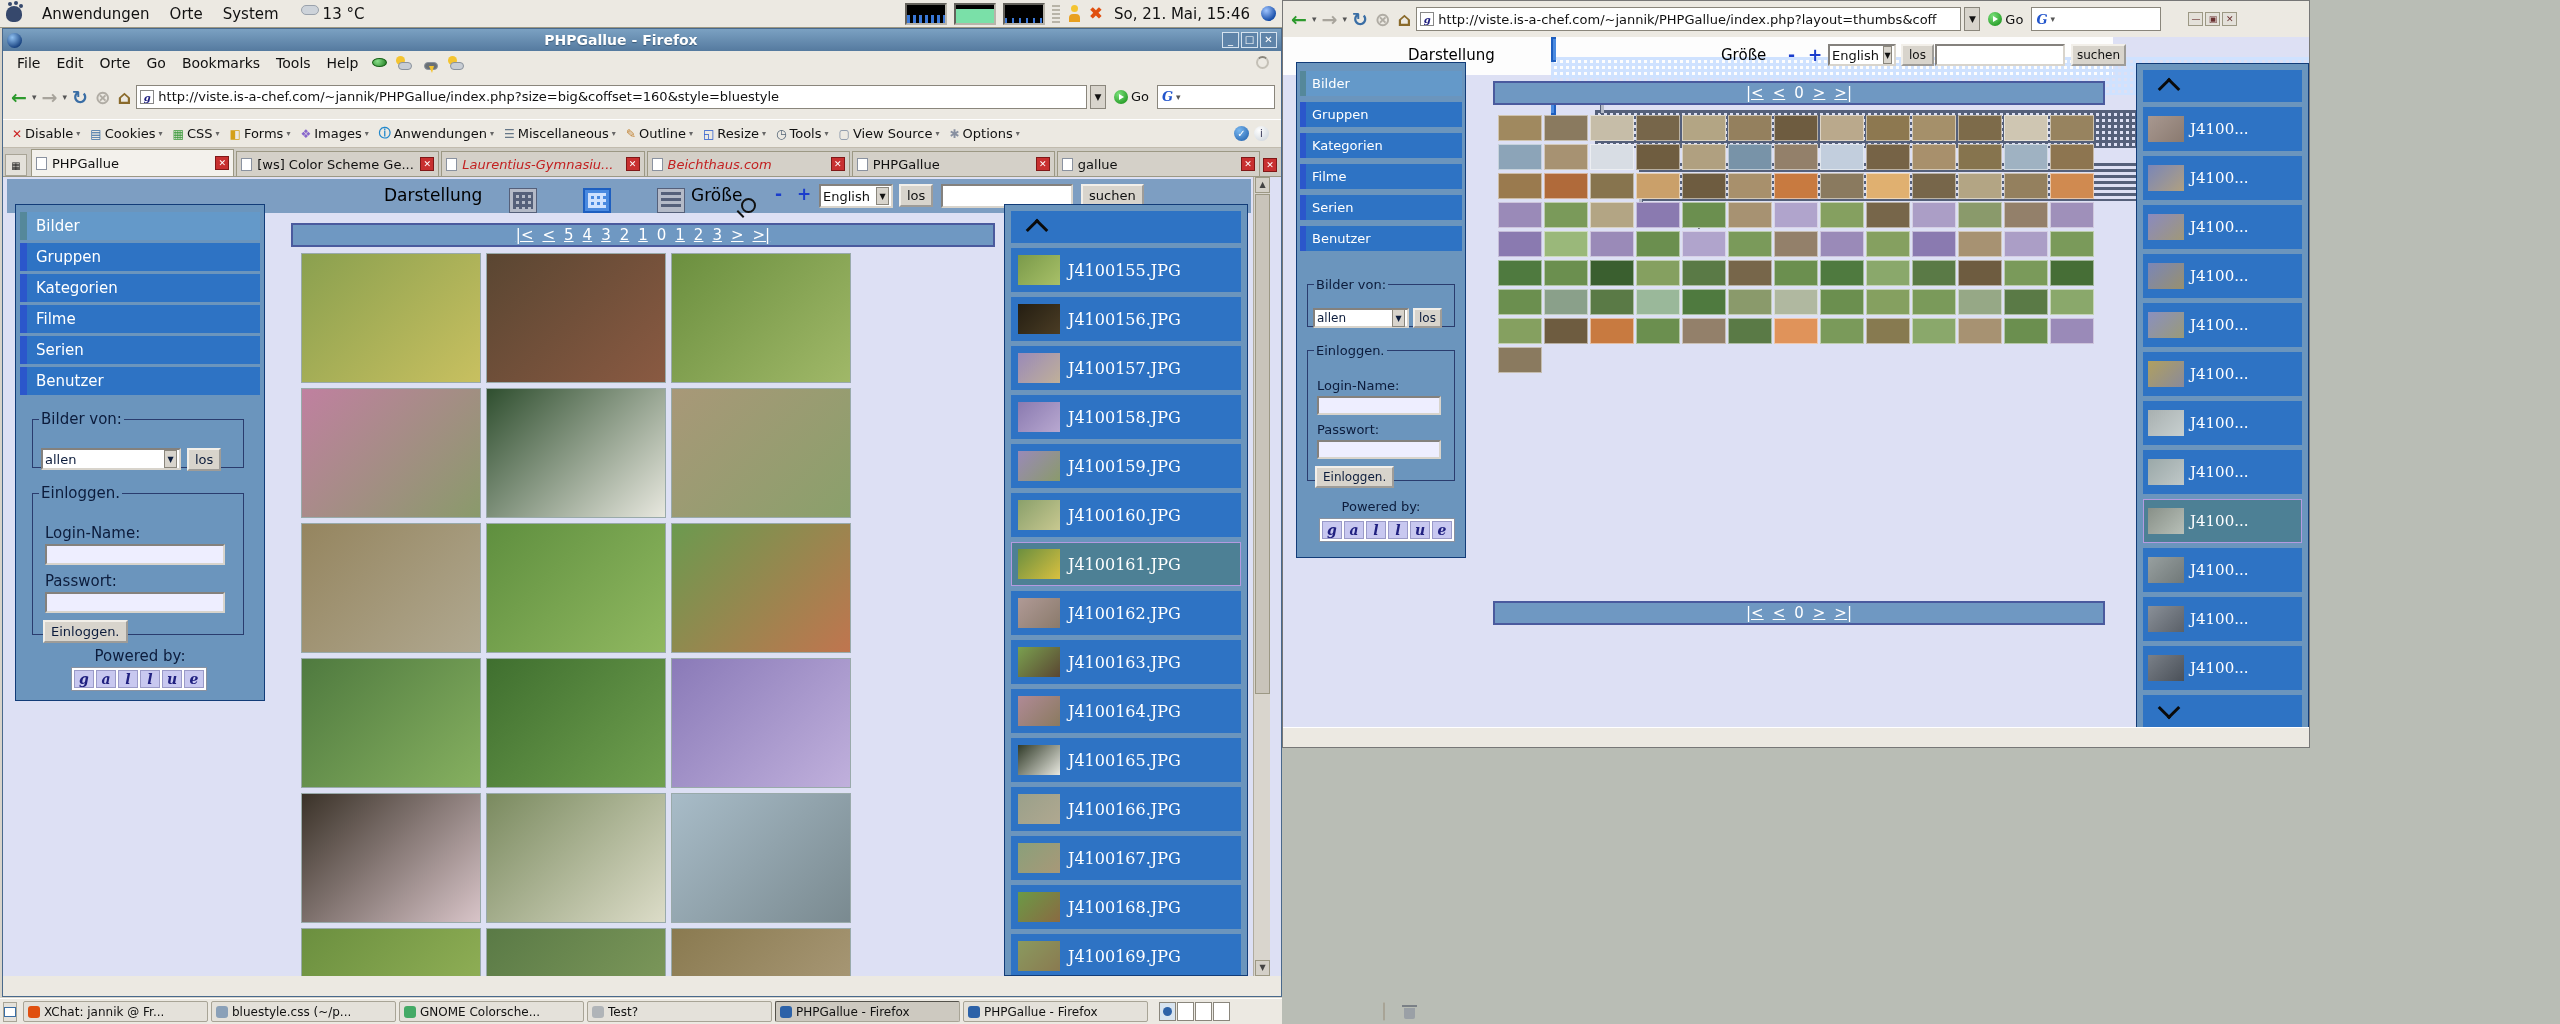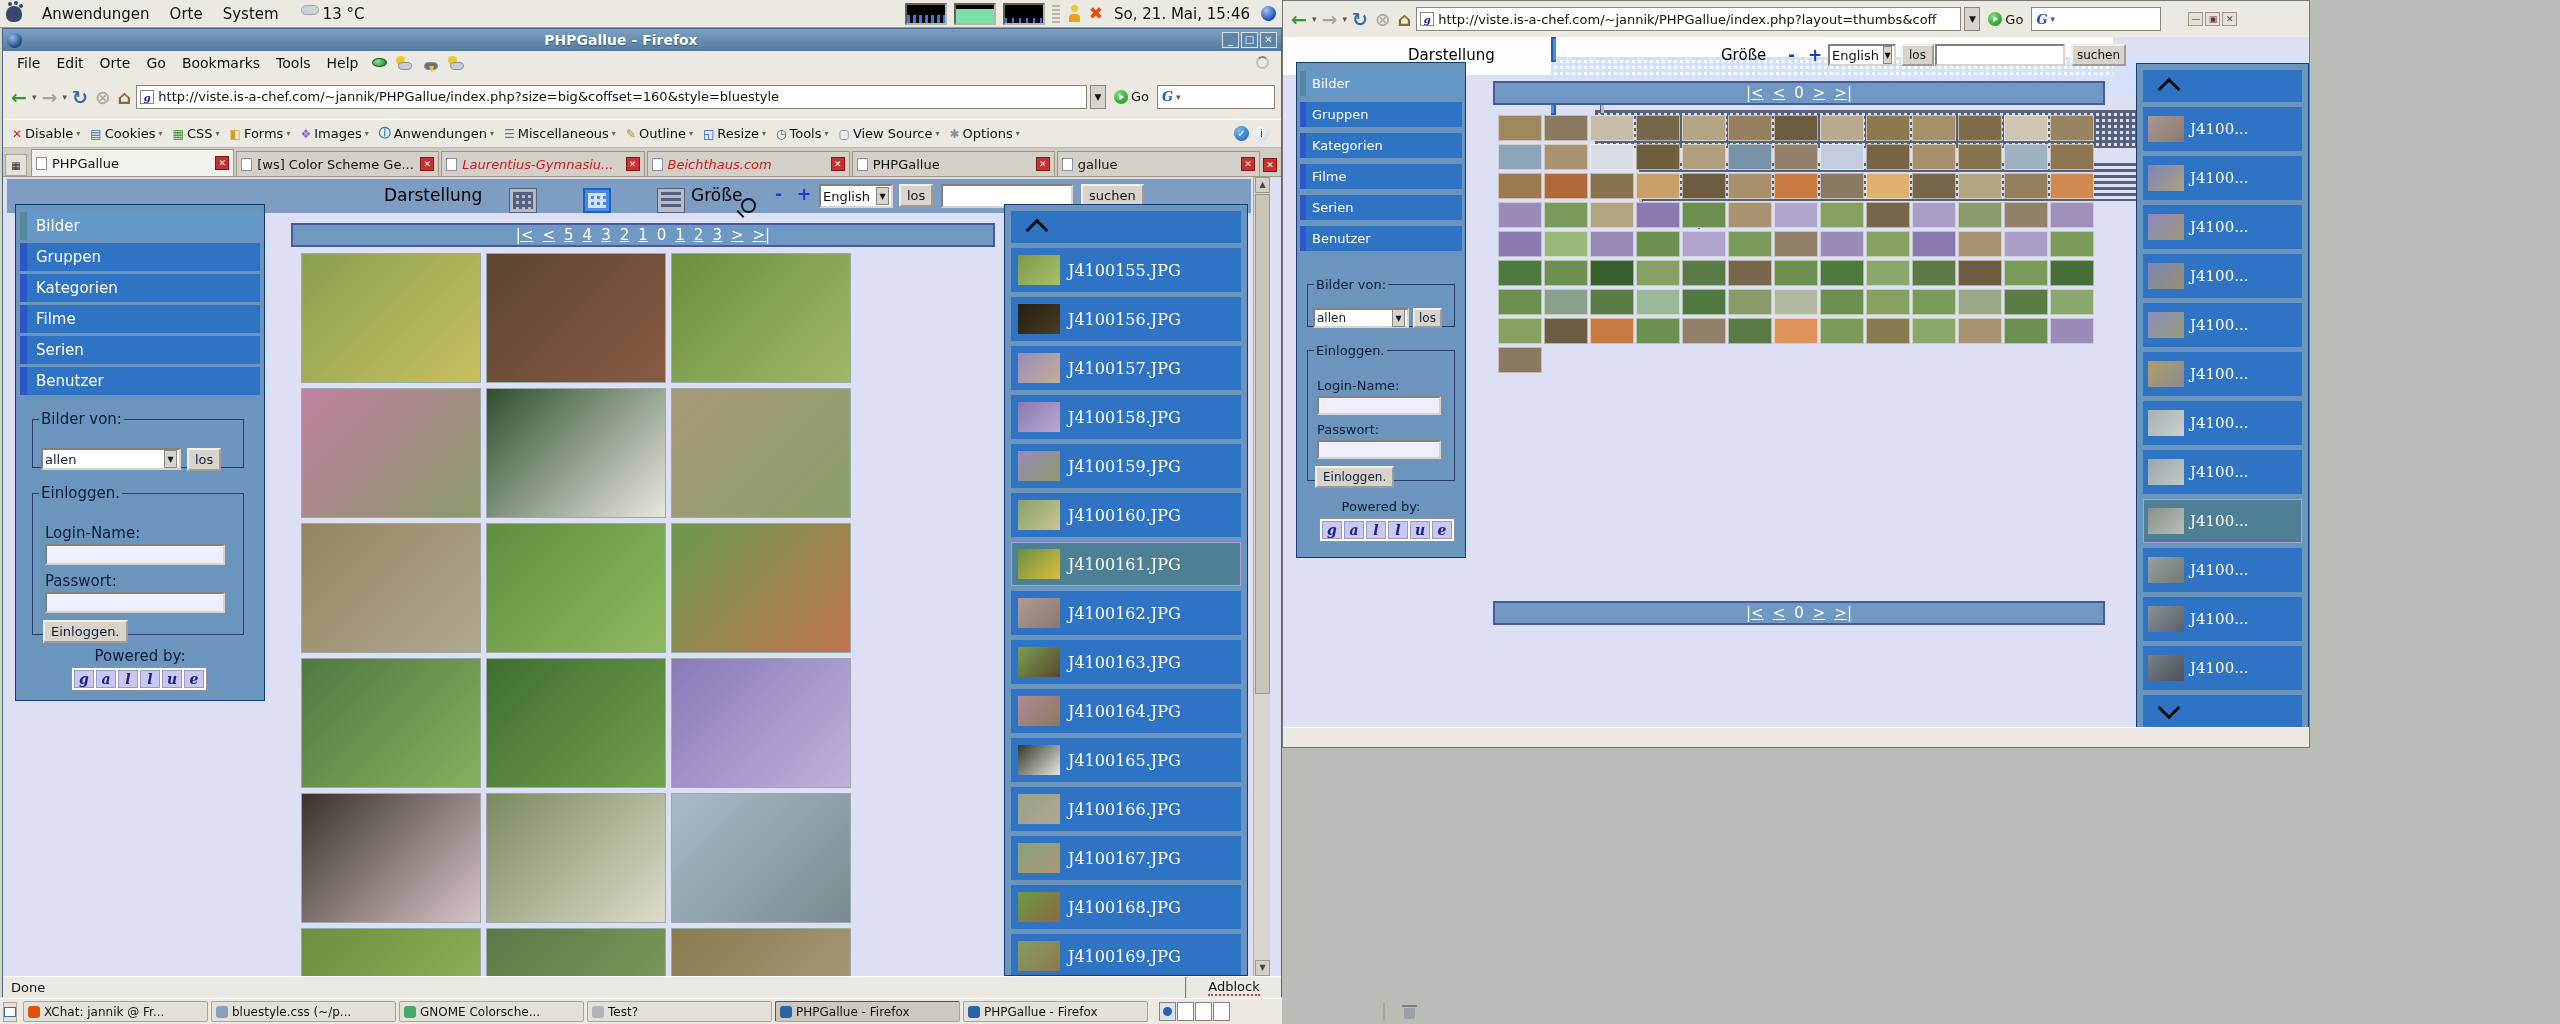--- a/index.html
+++ b/index.html
@@ -531,26 +531,20 @@
           </div>
       </div>
 
       <div class="vscroll" style="left:1250px;top:0;height:799px">
         <span class="scbtn" style="top:0">▲</span>
         <span class="scthumb" style="top:17px;height:500px"></span>
         <span class="scbtn" style="bottom:0">▼</span>
       </div>
     </div>
 
-    <div class="sbar" style="top:947px">
-      <span style="flex:1;padding-left:8px">Done</span>
-      <span class="scell" style="width:96px">
-          <span class="adb">Adblock</span>
-        </span>
-    </div>
   </div>
 
   <div id="taskbar">
     <span class="tkshow">
         <i></i>
       </span>
     <span class="grip"></span>
     <span style="display:flex;gap:3px">
 
     <span class="tkitem">

